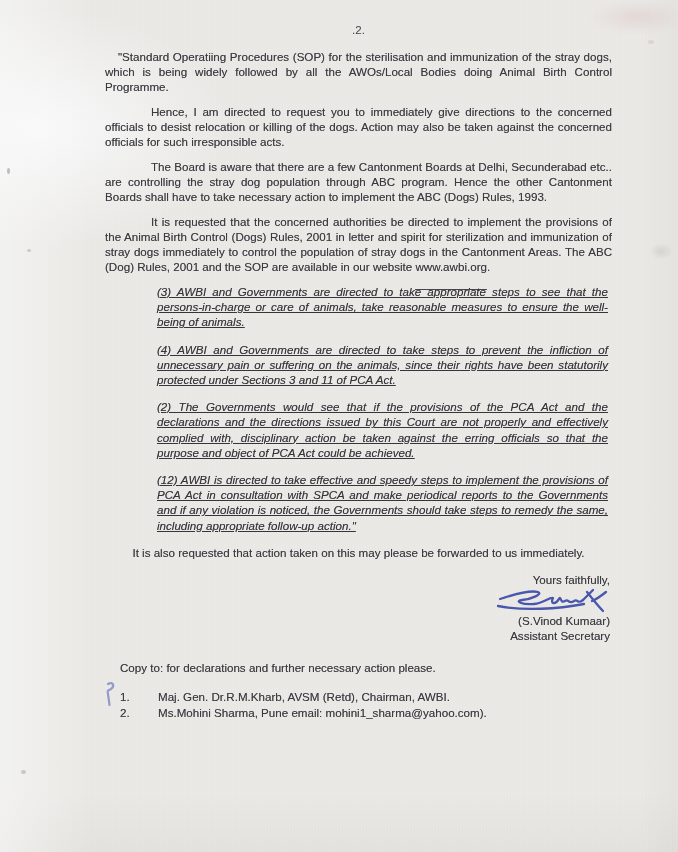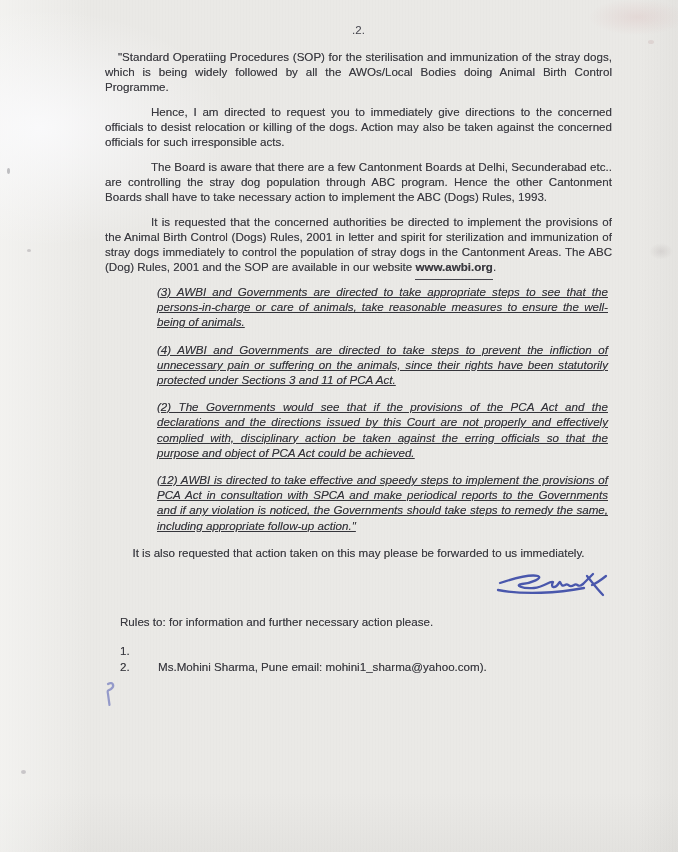--- a/index.html
+++ b/index.html
@@ -26,21 +26,21 @@
   }
   .content{
     position:absolute; top:49px; left:105px; width:507px;
     font-size:11.6px; line-height:15px;
     text-shadow:0 0 0.5px rgba(58,58,64,0.55);
   }
   .para{ margin:0 0 10px 0; text-align:justify; }
   .p-first{ text-indent:13px; }
   .ind{ text-indent:46px; }
   .ind2{ text-indent:88px; }
-  .weblink{ border-bottom:1px solid #45454c; padding-bottom:6px;font-weight:bold; }
+  .weblink{ border-bottom:1px solid #45454c; padding-bottom:16px; }
   .quotes{ margin:2px 4px 0 52px; font-style:italic; color:#35353b; }
   .quote{ margin:0 0 12px 0; text-align:justify; line-height:15.2px;text-decoration:underline; }
   .closing{ margin-top:3px; margin-bottom:12px; text-align:center; }
   .sig{ text-align:right; margin-right:2px; line-height:15px; }
   .sig .vale{ margin-bottom:1px; }
   .scrawl{ display:block; margin:-2px 2px -3px auto; }
   .copyhead{ margin:17px 0 14px 15px; text-align:left; }
   .copylist{ margin-left:15px; }
   .copyitem{ display:flex; margin-bottom:1px; }
   .copyitem .num{ width:38px; flex:0 0 38px; }
@@ -72,36 +72,40 @@
     <div class="quotes">
       <p class="quote">(3) AWBI and Governments are directed to take appropriate steps to see that the persons-in-charge or care of animals, take reasonable measures to ensure the well-being of animals.</p>
       <p class="quote">(4) AWBI and Governments are directed to take steps to prevent the infliction of unnecessary pain or suffering on the animals, since their rights have been statutorily protected under Sections 3 and 11 of PCA Act.</p>
       <p class="quote">(2) The Governments would see that if the provisions of the PCA Act and the declarations and the directions issued by this Court are not properly and effectively complied with, disciplinary action be taken against the erring officials so that the purpose and object of PCA Act could be achieved.</p>
       <p class="quote">(12) AWBI is directed to take effective and speedy steps to implement the provisions of PCA Act in consultation with SPCA and make periodical reports to the Governments and if any violation is noticed, the Governments should take steps to remedy the same, including appropriate follow-up action."</p>
     </div>
 
     <p class="para closing">It is also requested that action taken on this may please be forwarded to us immediately.</p>
 
     <div class="sig">
+      <div class="vale">Yours faithfully,</div>
       <svg class="scrawl" width="112" height="30" viewBox="0 0 112 30">
         <g fill="none" stroke="#3c4ba8" stroke-width="2.3" stroke-linecap="round" stroke-linejoin="round" opacity="0.92">
           <path d="M4 13 C 16 9, 34 4, 42 6 C 47 8, 36 13, 26 14 C 18 15, 26 19, 38 18 C 48 17, 53 11, 57 12 C 54 18, 59 19, 63 13 C 65 9, 64 18, 69 15 C 73 12, 72 19, 78 15 C 82 12, 81 19, 87 14"></path>
           <path d="M87 14 L 97 4"></path>
           <path d="M91 6 C 95 11, 101 19, 107 25"></path>
           <path d="M96 15 C 101 13, 105 10, 110 6"></path>
           <path d="M2 20 C 28 25, 62 23, 88 18"></path>
         </g>
       </svg>
+      <div>(S.Vinod Kumaar)</div>
+      <div>Assistant Secretary</div>
     </div>
 
-    <p class="para copyhead">Rules to: for information and further necessary action please.</p>
+    <p class="para copyhead">Copy to: for declarations and further necessary action please.</p>
 
     <div class="copylist">
       <div class="copyitem">
         <span class="num">1.</span>
+        <span class="itext">Maj. Gen. Dr.R.M.Kharb, AVSM (Retd), Chairman, AWBI.</span>
       </div>
       <div class="copyitem">
         <span class="num">2.</span>
         <span class="itext">Ms.Mohini Sharma, Pune email: mohini1_sharma@yahoo.com).</span>
       </div>
     </div>
 
   </div>
 
   <svg class="penmark" width="18" height="30" viewBox="0 0 18 30">

